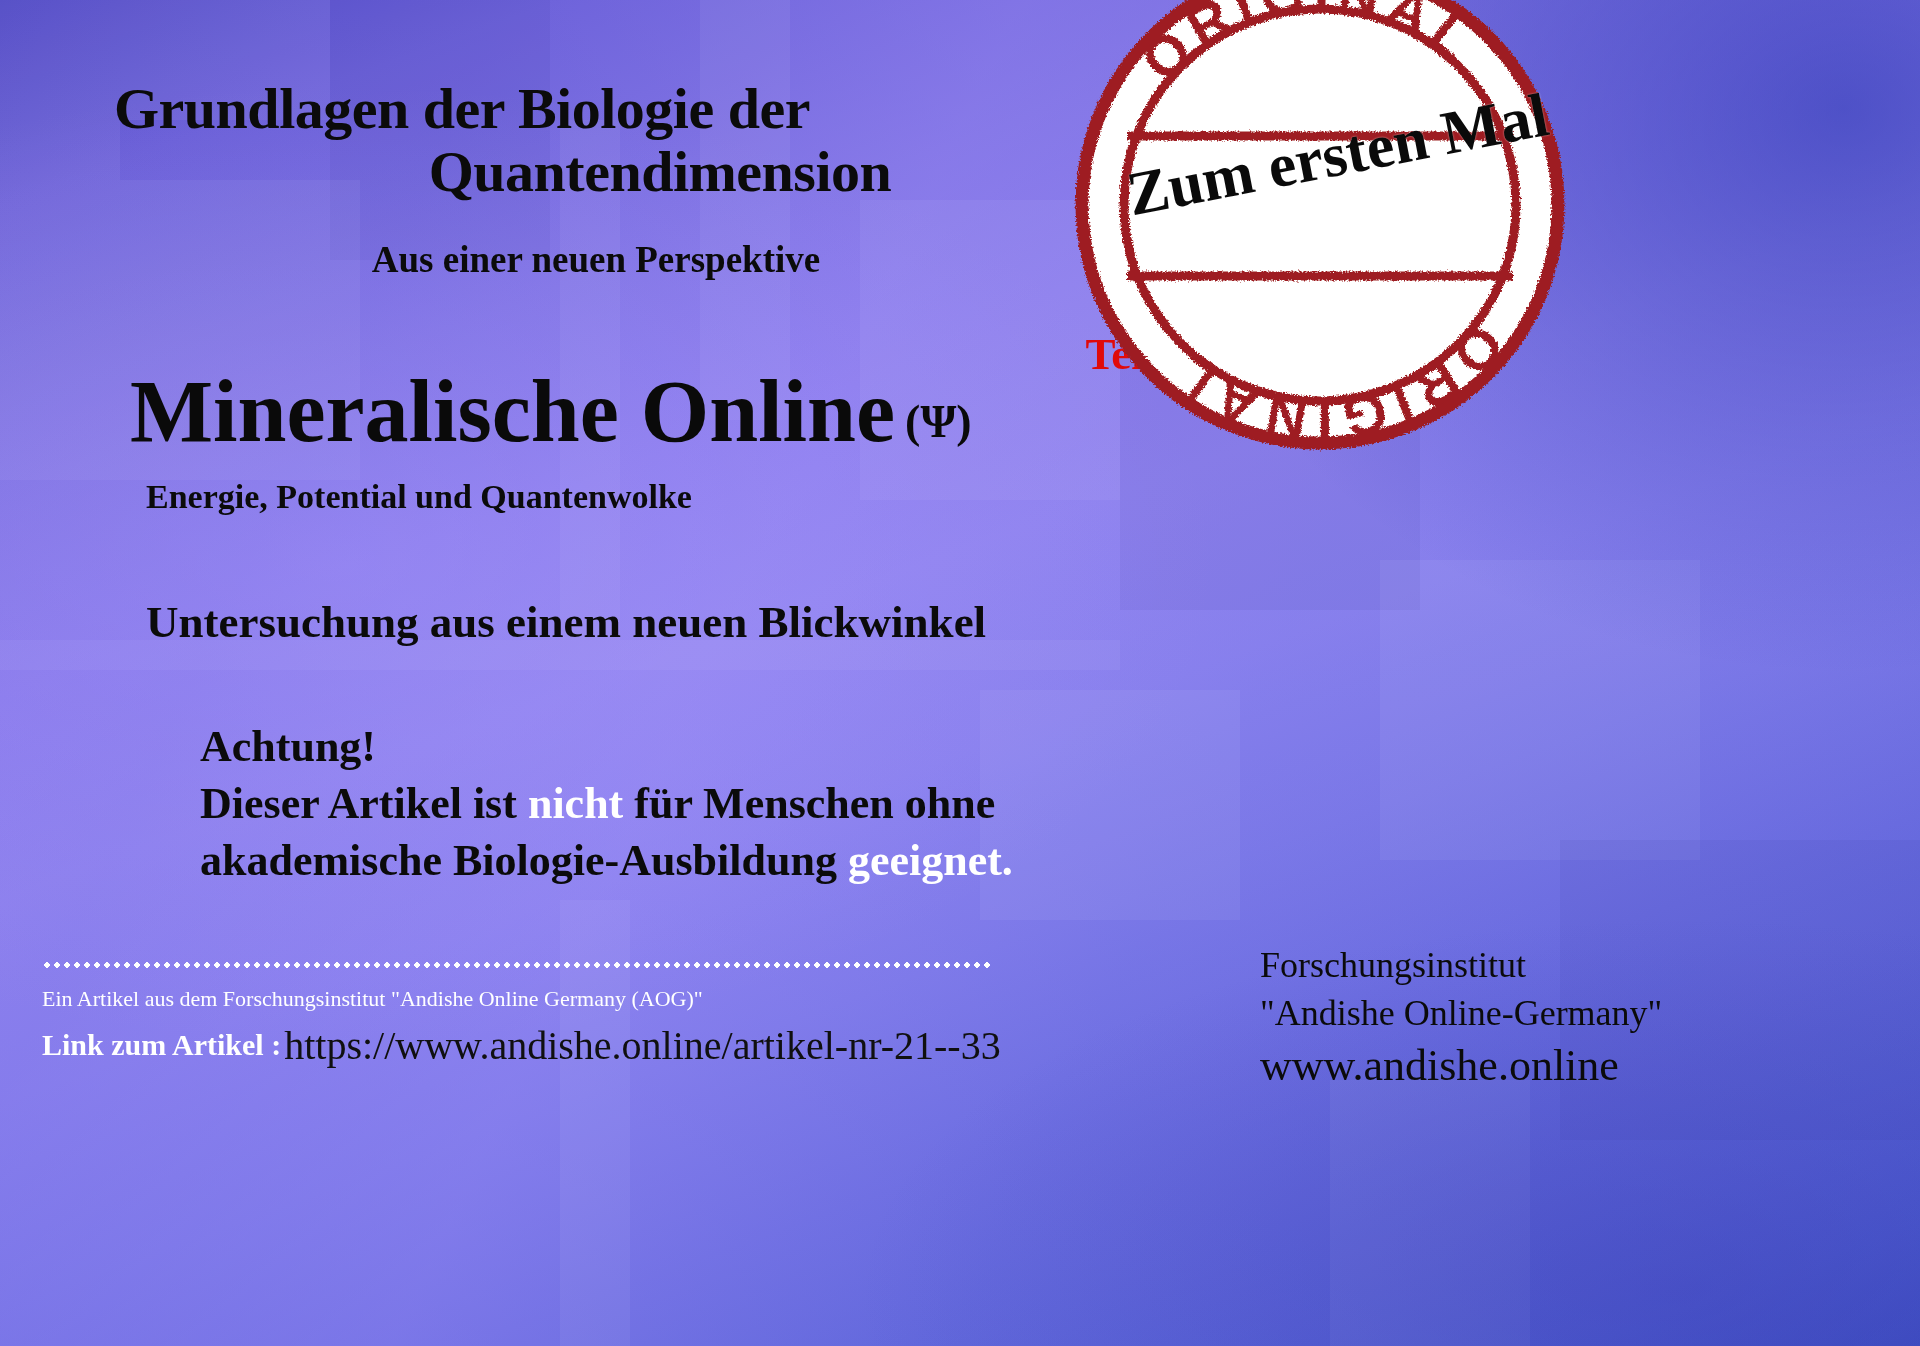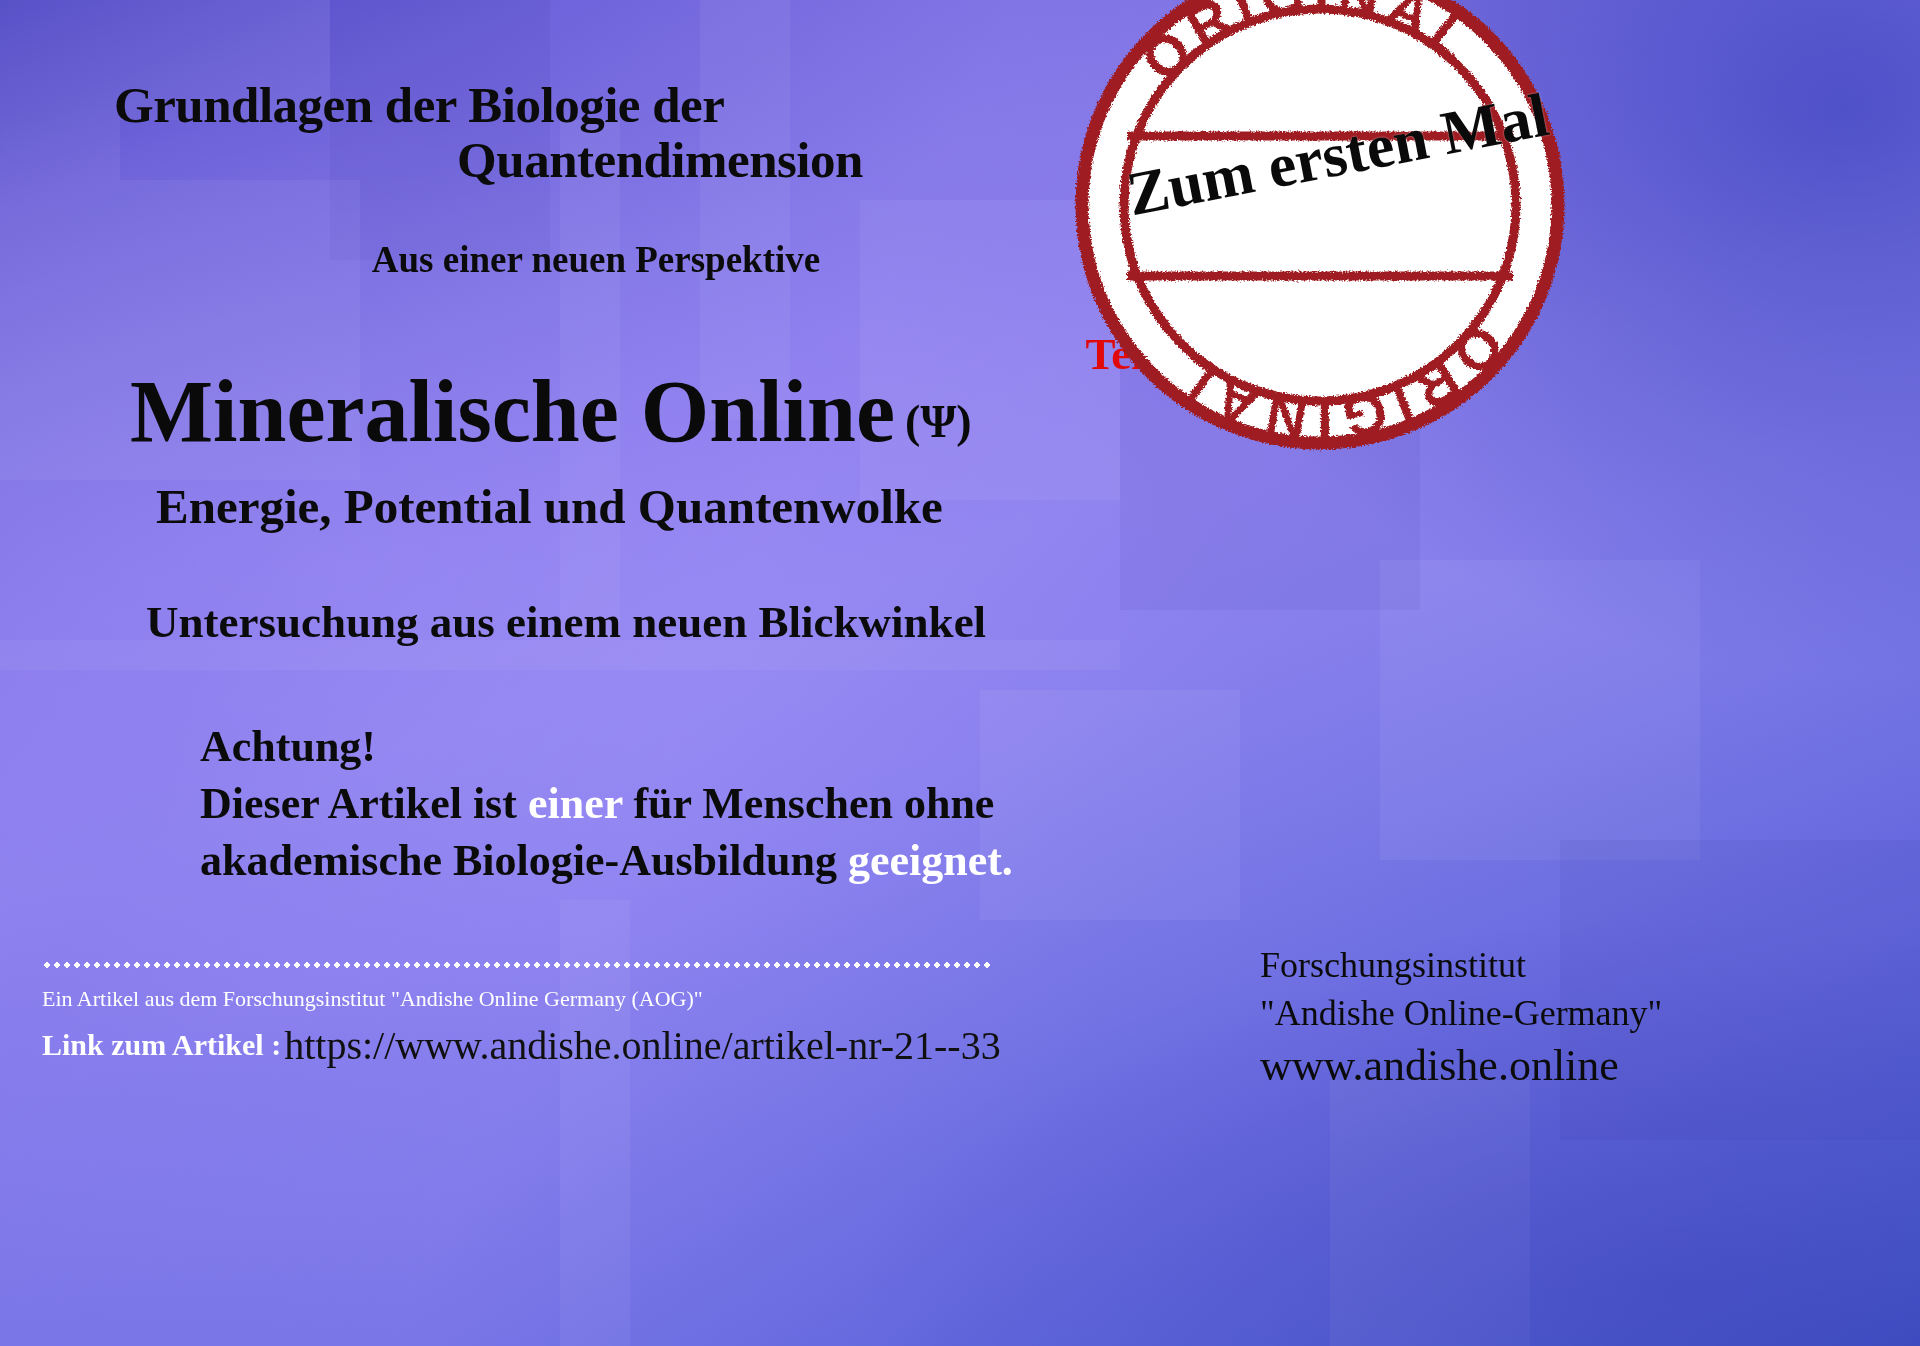--- a/index.html
+++ b/index.html
@@ -53,21 +53,21 @@
   }
 
   
   .hdr {
     position: absolute;
     left: 100px;
     top: 78px;
     width: 1000px;
     color: #0b0b0b;
     font-weight: bold;
-    font-size: 51px;
+    font-size: 58px;
     line-height: 1.08;
     letter-spacing: -0.5px;
   }
   .hdr .l1 { display: block; text-align: left; padding-left: 14px;}
   .hdr .l2 { display: block; text-align: center; padding-left: 120px;}
 
   .sub1 {
     position: absolute;
     left: 96px;
     top: 238px;
@@ -104,26 +104,26 @@
   .maintitle .psi {
     font-size: 46px;
     vertical-align: baseline;
     position: relative;
     top: -4px;
     margin-left: 10px;
   }
 
   .sub2 {
     position: absolute;
-    left: 156px;
+    left: 146px;
     top: 478px;
     width: 1040px;
     color: #0b0b0b;
     font-weight: bold;
-    font-size: 49px;
+    font-size: 34px;
     white-space: nowrap;
   }
   .sub3 {
     position: absolute;
     left: 146px;
     top: 548px;
     width: 1060px;
     color: #0b0b0b;
     font-weight: bold;
     font-size: 45px;
@@ -252,21 +252,21 @@
 
   <div class="maintitle">
     <span>Mineralische Online</span><span class="psi">(Ψ)</span>
   </div>
 
   <div class="sub2">Energie, Potential und Quantenwolke</div>
   <div class="sub3">Untersuchung aus einem neuen Blickwinkel</div>
 
   <div class="warn">
     <span class="wline">Achtung!</span>
-    <span class="wline"><span>Dieser Artikel ist </span><span class="hl">einer</span><span> für Menschen ohne</span></span>
+    <span class="wline"><span>Dieser Artikel ist </span><span class="hl">nicht</span><span> für Menschen ohne</span></span>
     <span class="wline"><span>akademische Biologie-Ausbildung </span><span class="hl">geeignet.</span></span>
   </div>
 
   <div class="dots"></div>
   <div class="foot1">Ein Artikel aus dem Forschungsinstitut "Andishe Online Germany (AOG)"</div>
   <div class="foot2">
     <span>Link zum Artikel :</span><span class="url">https://www.andishe.online/artikel-nr-21--33</span>
   </div>
 
   <div class="inst">

